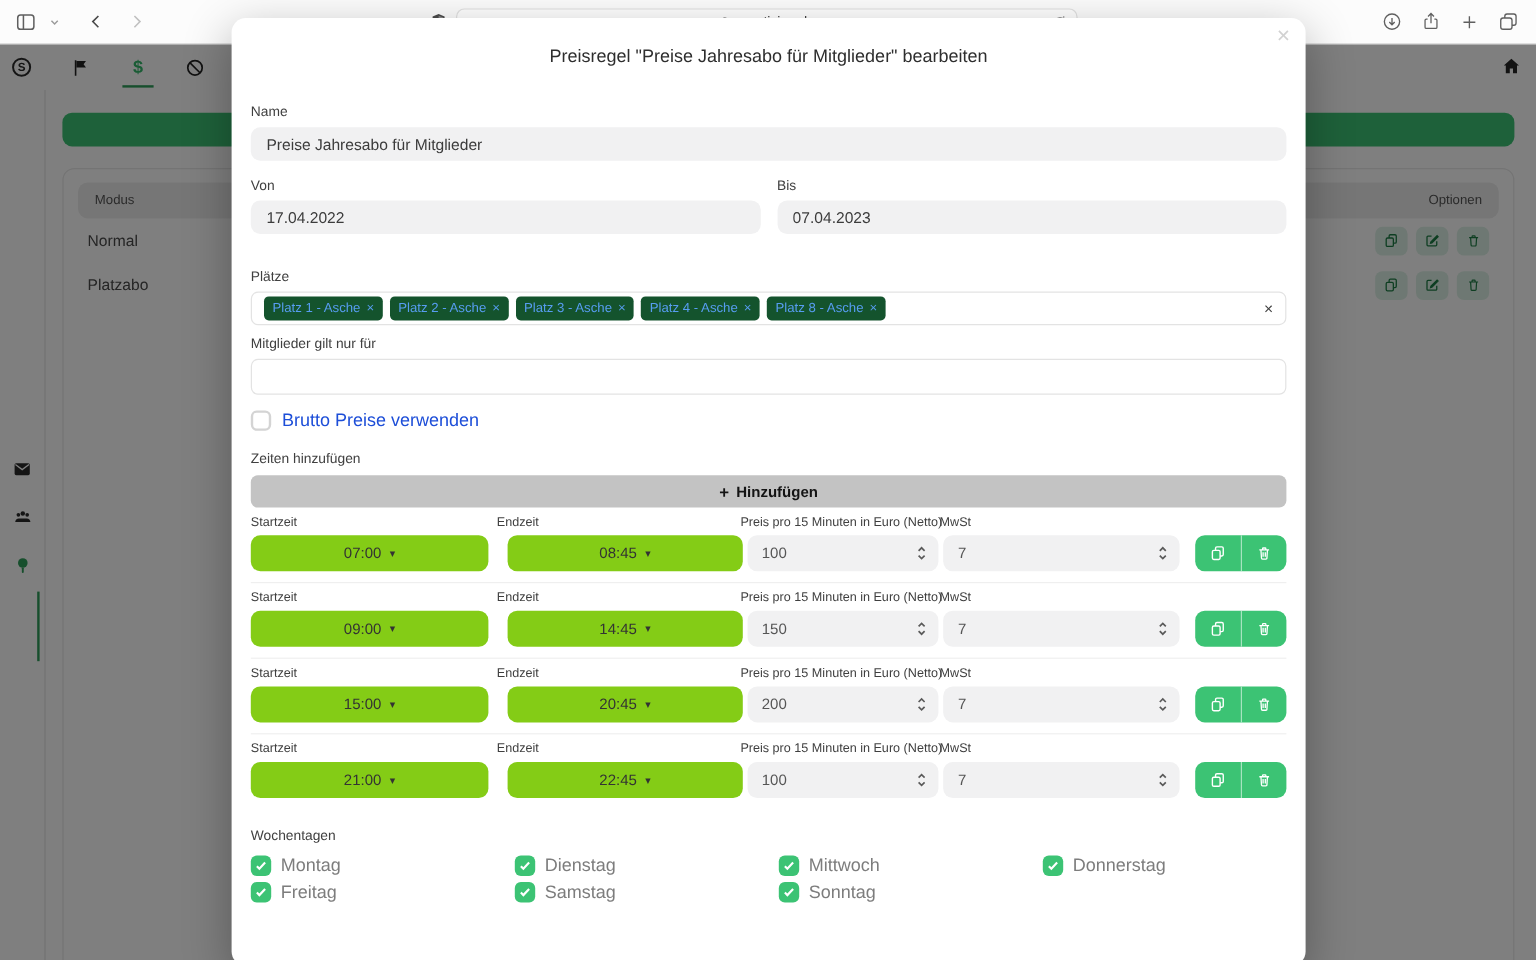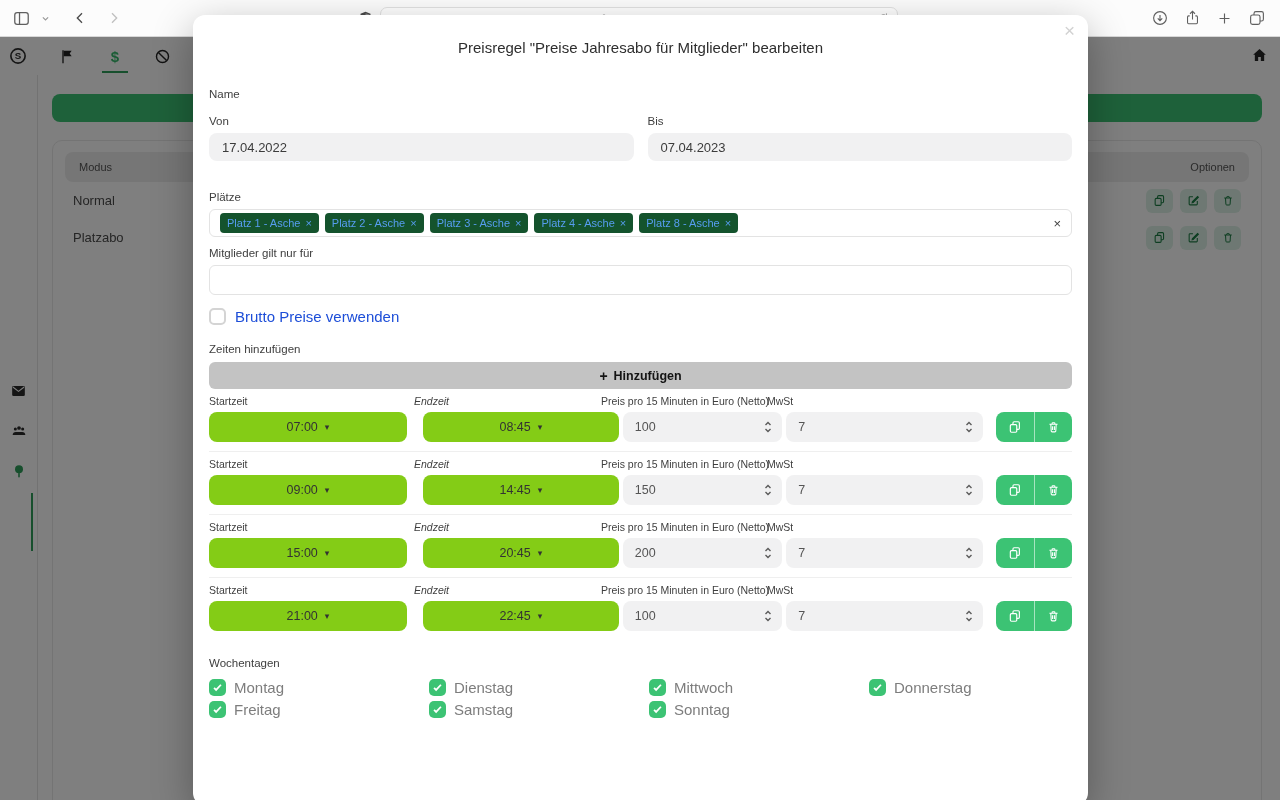--- a/index.html
+++ b/index.html
@@ -79,21 +79,21 @@
   .brutto-label { font-size:15px; color:#1d4ed8; }
 
   .sec-zeiten { margin-top:18px; }
   .add-btn { margin-top:7px; height:27px; background:#c3c3c3; border-radius:6px; display:flex;
     align-items:center; justify-content:center; gap:6px; font-size:12.5px; color:#141414; font-weight:bold; }
   .add-btn .plus { font-size:14px; }
 
   .zrow { margin-top:6px; border-bottom:1px solid #efefef; padding-bottom:9px; }
   .zrow.last { border-bottom:none; }
   .zlabels { display:flex; font-size:10.5px; color:#3f3f3f; white-space:nowrap; }
-  .zl1 { width:205px; } .zl2 { width:187px;font-style:italic; } .zl3 { width:166px; }
+  .zl1 { width:205px; } .zl2 { width:203px; } .zl3 { width:166px; }
   .zcontrols { display:flex; align-items:center; margin-top:5px; }
   .sel { width:201px; height:30px; background:#84cc16; border-radius:8px; display:flex;
     align-items:center; justify-content:center; gap:7px; font-size:12.5px; color:#333; }
   .sel.sel2 { width:199px; margin-left:16px; }
   .caret { font-size:9px; color:#333; }
   .num { position:relative; width:162px; height:30px; background:#f1f1f2; border-radius:8px; margin-left:4px; }
   .num input { width:100%; height:30px; background:transparent; border:none; border-radius:8px;
     padding:0 26px 0 12px; font-size:12.5px; color:#555; font-family:inherit; outline:none; }
   .num .stepper { position:absolute; right:9px; top:8px; }
   .num.num2 { width:200px; }
@@ -346,20 +346,21 @@
 </div>
 
 <div class="overlay"></div>
 
 <div class="modal">
   <span class="m-close">×</span>
   <div class="m-title">Preisregel "Preise Jahresabo für Mitglieder" bearbeiten</div>
 
   <div class="sec-name">
     <div class="f-label">Name</div>
+    <input class="inp-gray" value="Preise Jahresabo für Mitglieder" style="">
   </div>
 
   <div class="sec-dates">
     <div>
       <div class="f-label">Von</div>
       <input class="inp-gray" value="17.04.2022" style="">
     </div>
     <div>
       <div class="f-label">Bis</div>
       <input class="inp-gray" value="07.04.2023" style="">

